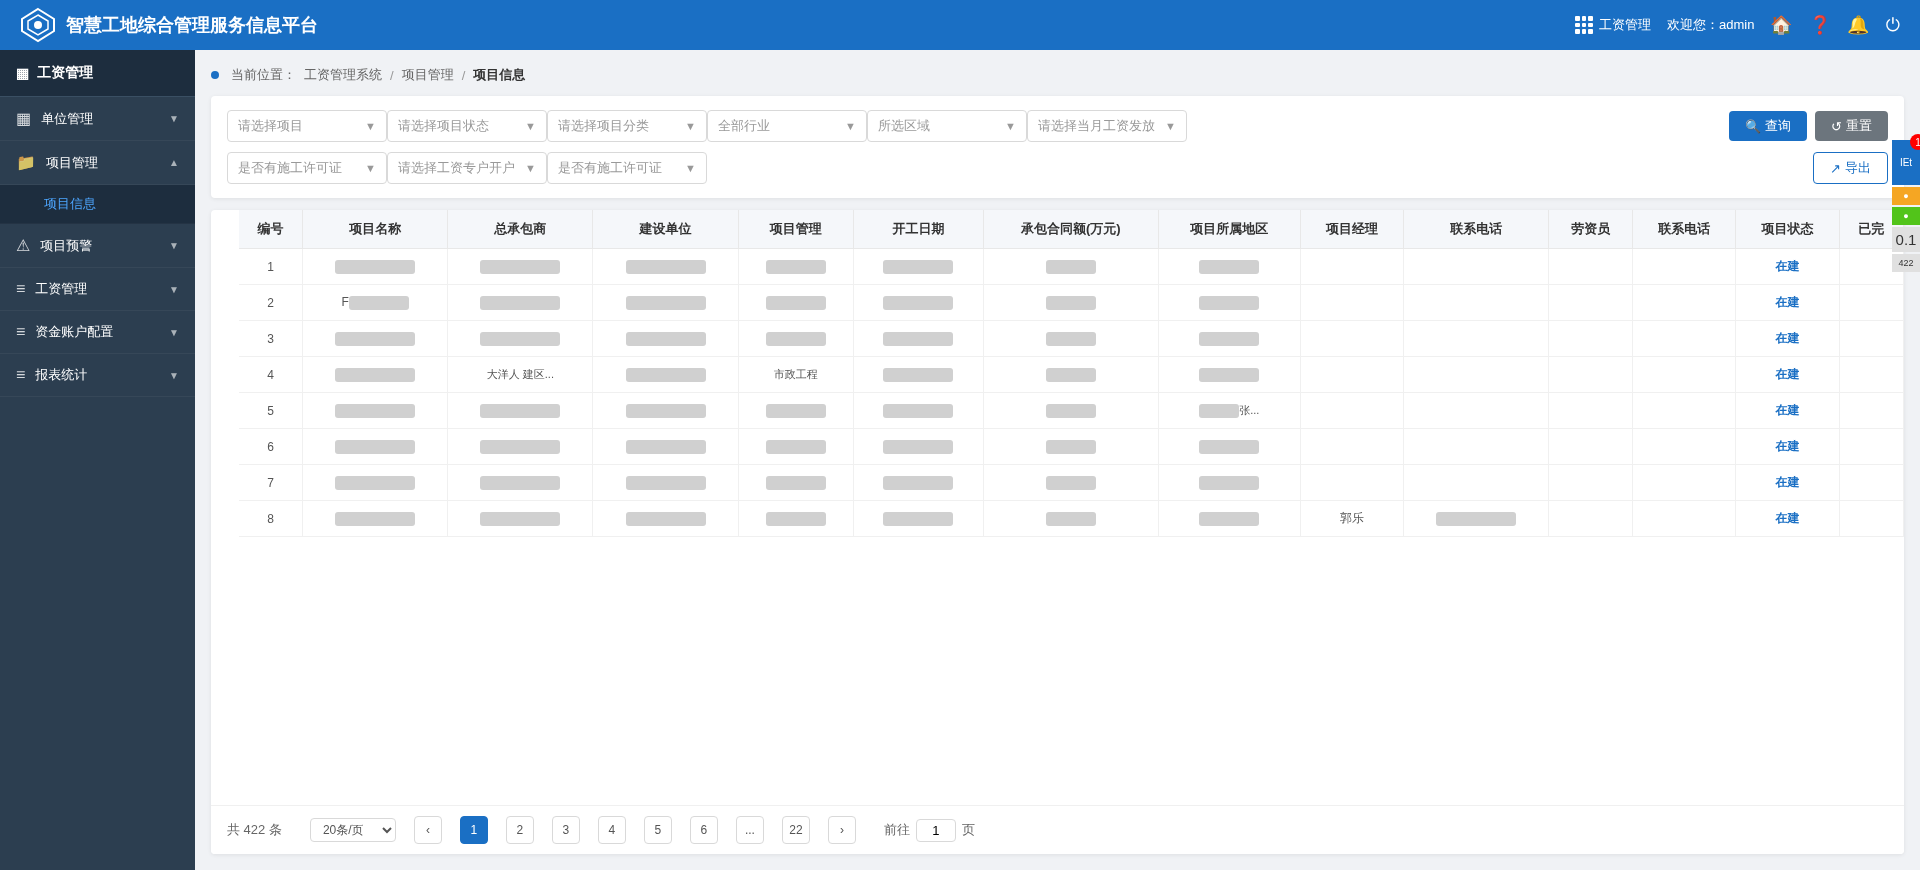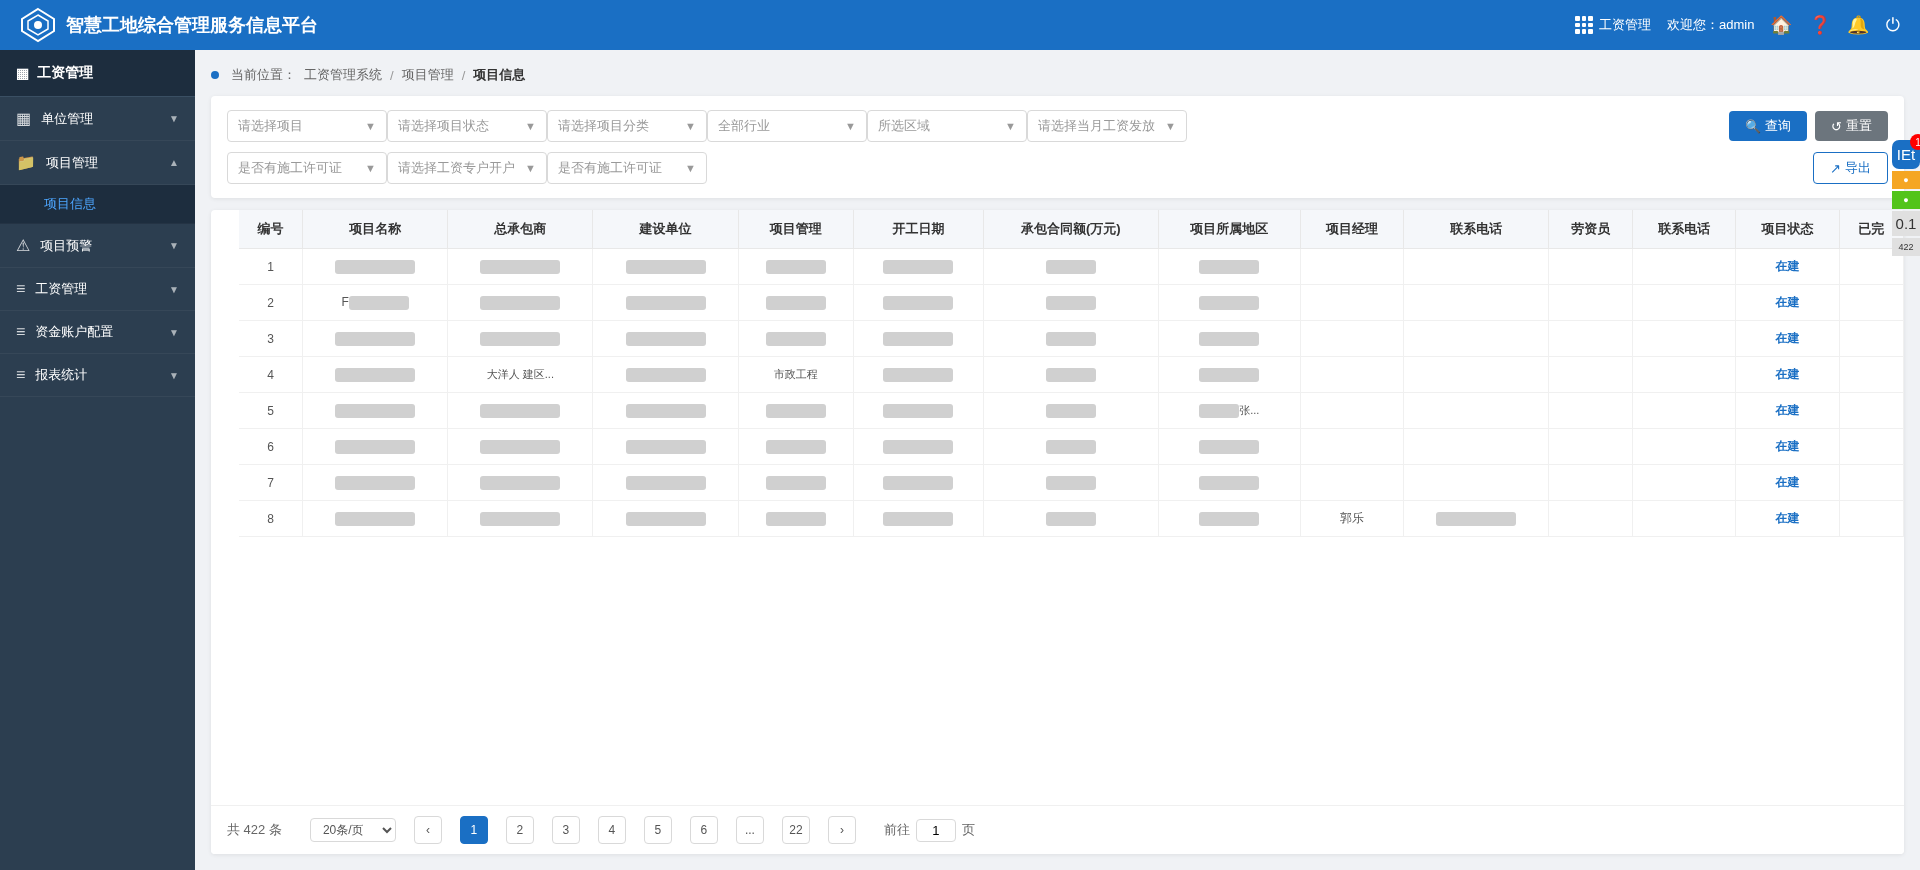--- a/index.html
+++ b/index.html
@@ -682,20 +682,20 @@
           <input type="text" value="1" style="">
           <span>页</span>
         </div>
       </div>
     </div>
   </div>
 </div>
 
 <div class="right-float">
   <div style="position:relative;display:inline-block;">
-    <div class="right-float-item blue" style="font-size:15px;padding:6px 2px;border-radius:7px;">IEt</div>
+    <div class="right-float-item blue" style="font-size:10px;padding:17px 2px;">IEt</div>
     <div class="right-float-badge">1</div>
   </div>
   <div class="right-float-item" style="background:#f5a623;font-size:9px;">●</div>
   <div class="right-float-item" style="background:#52c41a;font-size:9px;">●</div>
   <div class="right-float-item" style="background:#e0e0e0;color:#333;font-size:15px;">0.1</div>
   <div class="right-float-item" style="background:#e0e0e0;color:#333;font-size:9px;">422</div>
 </div>
 
 </body></html>

